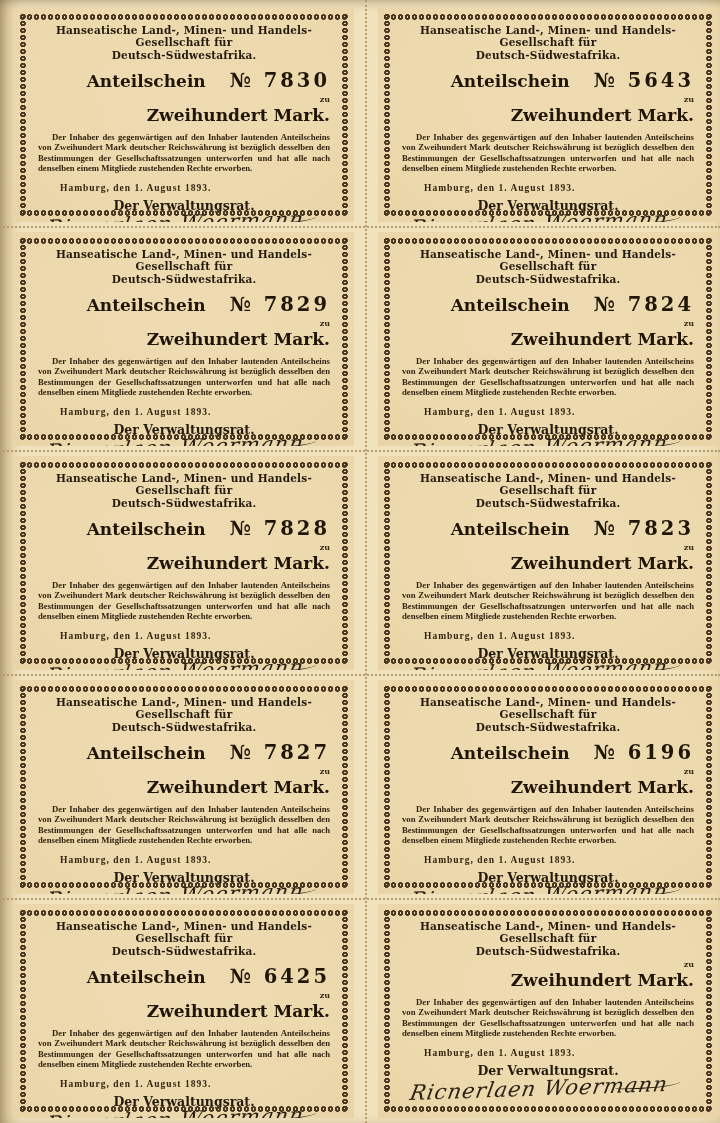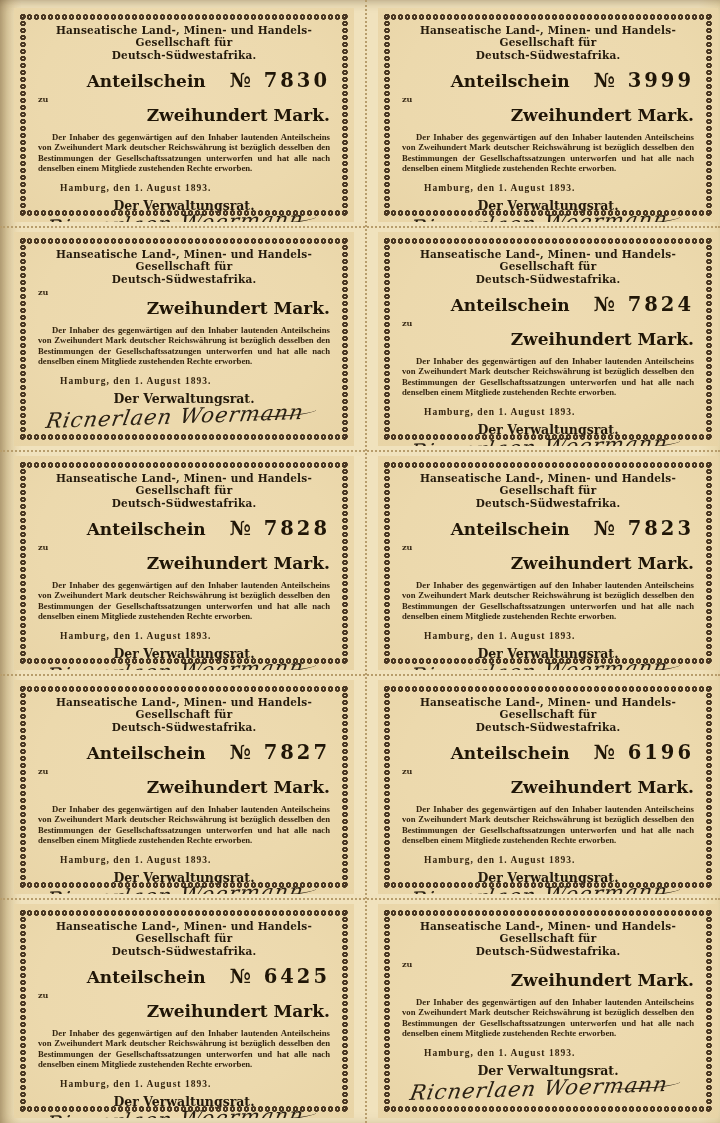--- a/index.html
+++ b/index.html
@@ -38,21 +38,21 @@
   }
   .lace.t,.lace.b{left:5px;right:5px;height:8px;background-size:7px 8px;background-repeat:repeat-x;}
   .lace.t{top:5px}.lace.b{bottom:5px}
   .lace.l,.lace.r{top:5px;bottom:5px;width:8px;background-size:8px 7px;background-repeat:repeat-y;}
   .lace.l{left:5px}.lace.r{right:5px}
 
   .company{font-family:"DejaVu Serif",serif;font-weight:700;font-size:10.5px;line-height:1.18;text-align:center;color:#241a0c;letter-spacing:.2px;}
   .titlerow{text-align:right;margin-top:8px;color:#201607;white-space:nowrap;}
   .titlerow .word{font-family:"DejaVu Serif",serif;font-weight:700;font-size:17px;}
   .titlerow .num{font-family:"DejaVu Serif",serif;font-weight:700;font-size:19.5px;margin-left:20px;letter-spacing:3px;}
-  .zu{font-family:"DejaVu Serif",serif;text-align:left;font-size:8px;font-weight:700;margin-top:2px;color:#3a2c18;}
+  .zu{font-family:"DejaVu Serif",serif;text-align:right;font-size:8px;font-weight:700;margin-top:2px;color:#3a2c18;}
   .amount{font-family:"DejaVu Serif",serif;font-weight:700;font-size:17px;text-align:right;margin-top:1px;color:#201607;}
   .body{margin-top:7px;font-size:8.7px;line-height:1.18;text-align:justify;text-indent:14px;color:#33240f;font-weight:600;}
   .pdate{margin-top:10px;margin-left:22px;font-size:9.5px;letter-spacing:1px;font-weight:600;color:#33240f;}
   .council{font-family:"DejaVu Serif",serif;font-weight:700;font-size:12.5px;text-align:center;margin-top:5px;color:#241a0c;}
   .signature{
     margin-top:3px;margin-left:6px;
     font-family:"DejaVu Serif",serif;font-style:italic;font-size:21px;
     color:#2a2114;white-space:nowrap;
     transform:skewX(-12deg) rotate(-2deg);transform-origin:left bottom;
     letter-spacing:1px;
@@ -95,41 +95,45 @@
     <div class="lace t"></div>
     <div class="lace b"></div>
     <div class="lace l"></div>
     <div class="lace r"></div>
 
     <div class="company">Hanseatische Land-, Minen- und Handels-Gesellschaft für</div>
     <div class="company">Deutsch-Südwestafrika.</div>
 
     <div class="titlerow">
       <span class="word">Anteilschein</span>
-      <span class="num"><span>№</span> <span>3999</span></span>
-    </div>
-
-    <div class="zu">zu</div>
-    <div class="amount">Zweihundert Mark.</div>
-
-    <div class="body">Der Inhaber des gegenwärtigen auf den Inhaber lautenden Anteilscheins von Zweihundert Mark deutscher Reichswährung ist bezüglich desselben den Bestimmungen der Gesellschaftssatzungen unterworfen und hat alle nach denselben einem Mitgliede zustehenden Rechte erworben.</div>
-    <div class="pdate">Hamburg, den 1. August 1893.</div>
-    <div class="council">Der Verwaltungsrat.</div>
-
-    <div class="signature"><span>Ricnerlaen Woermann</span><i class="tail"></i></div>
-  </div>
-    <div class="cert">
-    <div class="lace t"></div>
-    <div class="lace b"></div>
-    <div class="lace l"></div>
-    <div class="lace r"></div>
-
-    <div class="company">Hanseatische Land-, Minen- und Handels-Gesellschaft für</div>
-    <div class="company">Deutsch-Südwestafrika.</div>
-
+      <span class="num"><span>№</span> <span>5643</span></span>
+    </div>
+
+    <div class="zu">zu</div>
+    <div class="amount">Zweihundert Mark.</div>
+
+    <div class="body">Der Inhaber des gegenwärtigen auf den Inhaber lautenden Anteilscheins von Zweihundert Mark deutscher Reichswährung ist bezüglich desselben den Bestimmungen der Gesellschaftssatzungen unterworfen und hat alle nach denselben einem Mitgliede zustehenden Rechte erworben.</div>
+    <div class="pdate">Hamburg, den 1. August 1893.</div>
+    <div class="council">Der Verwaltungsrat.</div>
+
+    <div class="signature"><span>Ricnerlaen Woermann</span><i class="tail"></i></div>
+  </div>
+    <div class="cert">
+    <div class="lace t"></div>
+    <div class="lace b"></div>
+    <div class="lace l"></div>
+    <div class="lace r"></div>
+
+    <div class="company">Hanseatische Land-, Minen- und Handels-Gesellschaft für</div>
+    <div class="company">Deutsch-Südwestafrika.</div>
+
+    <div class="titlerow">
+      <span class="word">Anteilschein</span>
+      <span class="num"><span>№</span> <span>7829</span></span>
+    </div>
 
     <div class="zu">zu</div>
     <div class="amount">Zweihundert Mark.</div>
 
     <div class="body">Der Inhaber des gegenwärtigen auf den Inhaber lautenden Anteilscheins von Zweihundert Mark deutscher Reichswährung ist bezüglich desselben den Bestimmungen der Gesellschaftssatzungen unterworfen und hat alle nach denselben einem Mitgliede zustehenden Rechte erworben.</div>
     <div class="pdate">Hamburg, den 1. August 1893.</div>
     <div class="council">Der Verwaltungsrat.</div>
 
     <div class="signature"><span>Ricnerlaen Woermann</span><i class="tail"></i></div>
   </div>

